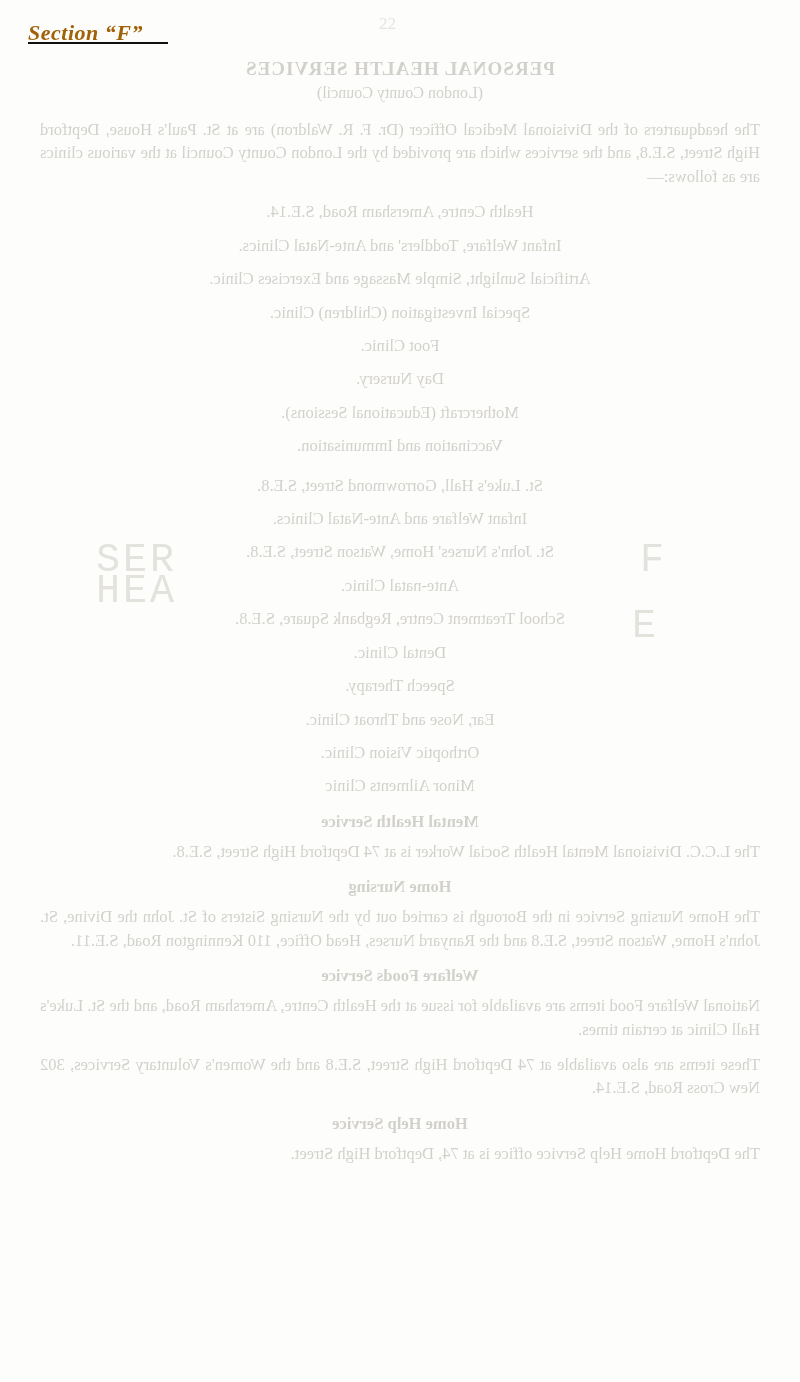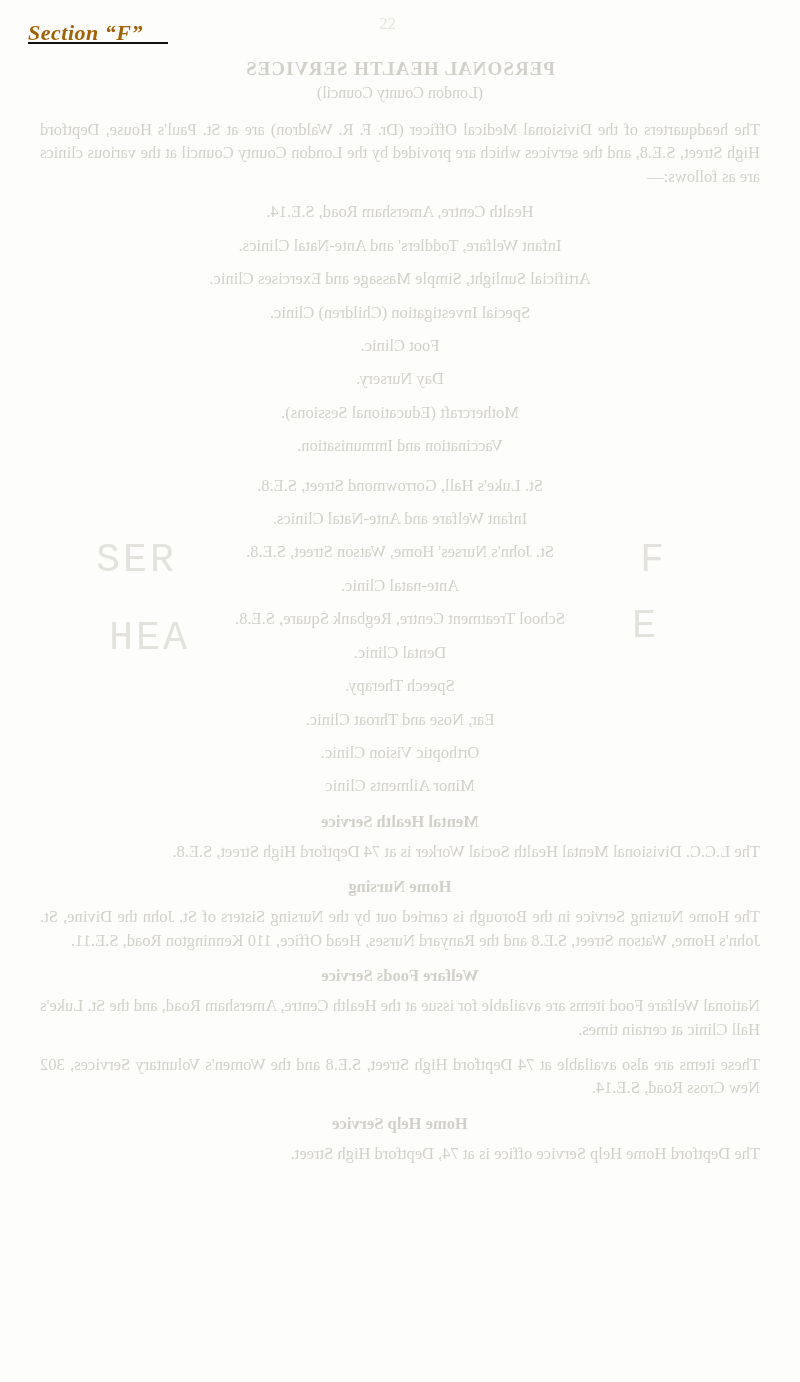--- a/index.html
+++ b/index.html
@@ -122,21 +122,21 @@
   .ghost {
     position: absolute;
     color: #cfccc4;
     opacity: 0.55;
     font-size: 40px;
     letter-spacing: 3px;
     font-family: Liberation Mono, monospace;
   }
   .ghost.g1 { left: 96px; top: 538px; }
   .ghost.g2 { left: 640px; top: 538px; }
-  .ghost.g3 { left: 96px; top: 616px; margin-left: 13px; }
+  .ghost.g3 { left: 96px; top: 569px; }
   .ghost.g4 { left: 632px; top: 604px; }
 
   
   .ghost-num {
     position: absolute;
     left: 404px;
     top: 14px;
     color: #c6c3ba;
     opacity: 0.7;
     font-size: 17px;

